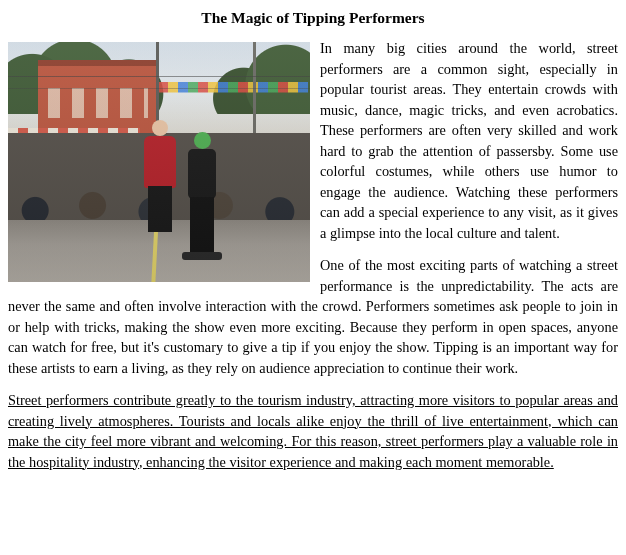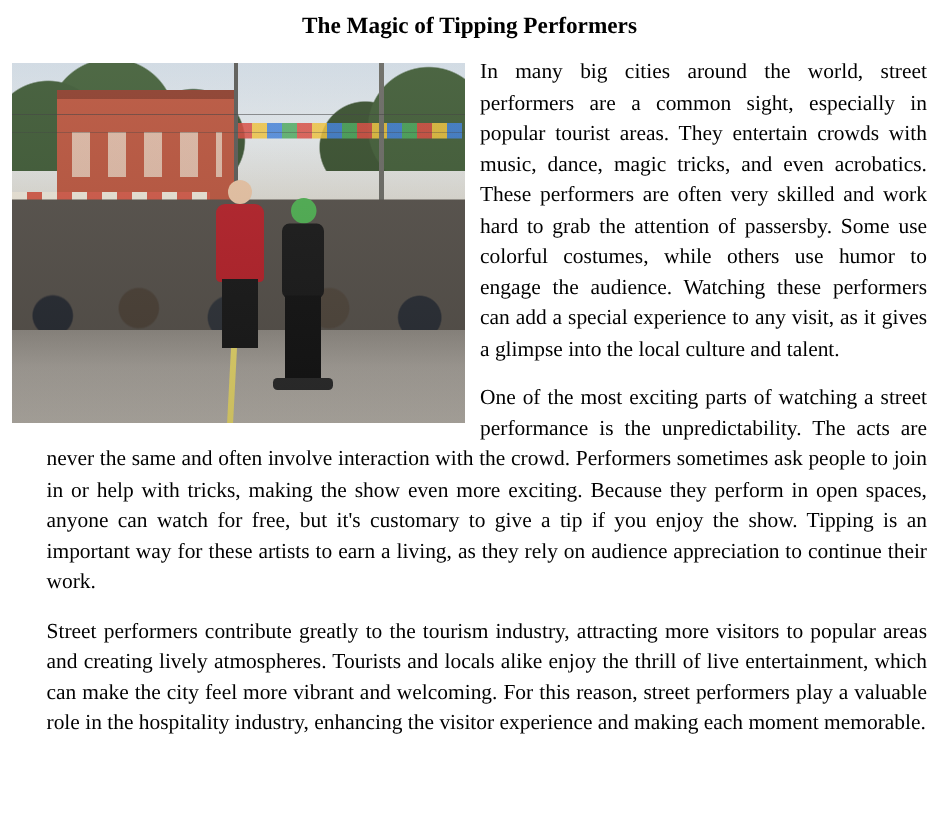--- a/index.html
+++ b/index.html
@@ -28,23 +28,22 @@
     line-height: 20px;
     margin: 2px 0 10px 0;
     font-family: "Liberation Serif", serif;
   }
   .para {
     font-size: 14.3px;
     line-height: 20.5px;
     text-align: justify;
     margin: 0 0 12px 0;
     font-family: "Liberation Serif", serif;
-    padding-left: 23px;
-  }
-  .para:last-child { margin-bottom: 0; }
+  }
+  .para:last-child { margin-bottom: 0; text-decoration: underline; }
 
   .photo {
     float: left;
     width: 302px;
     height: 240px;
     margin: 4px 10px 4px 0;
     position: relative;
     overflow: hidden;
     background: #6b6257;
   }

